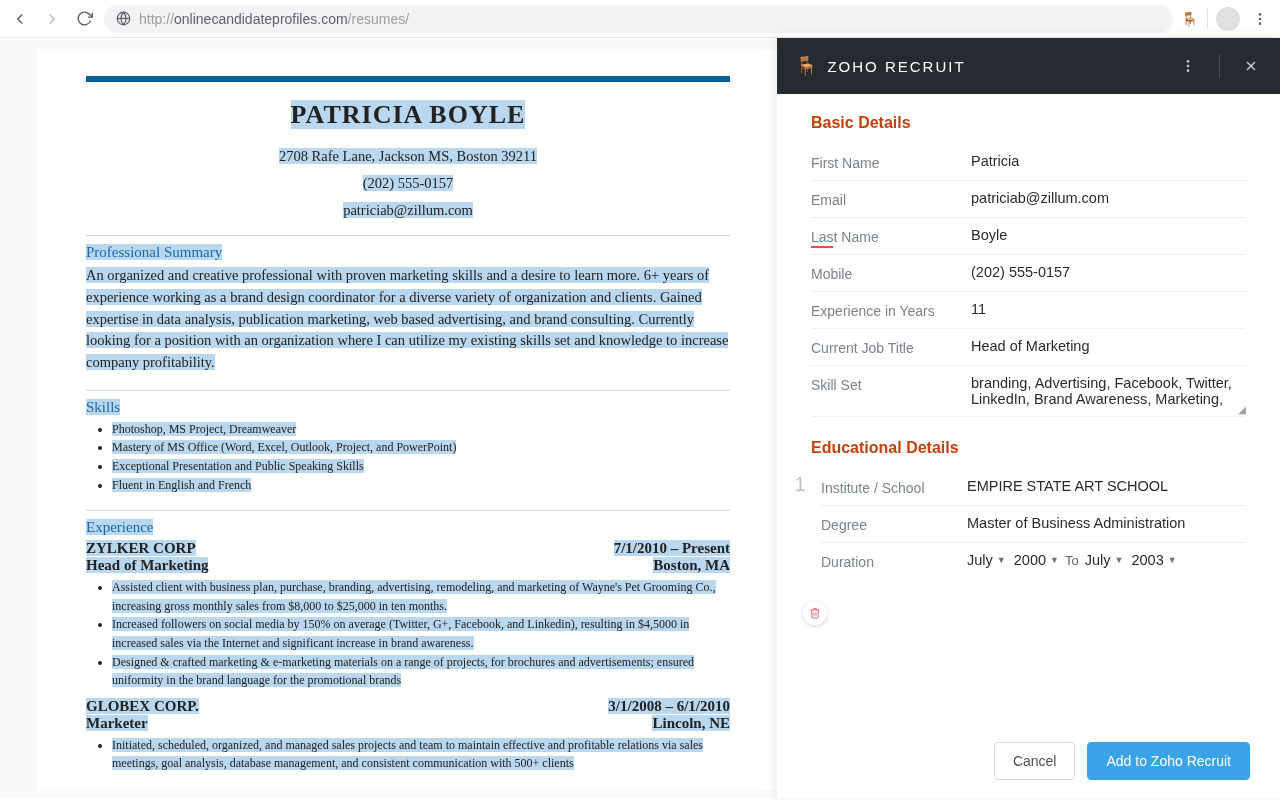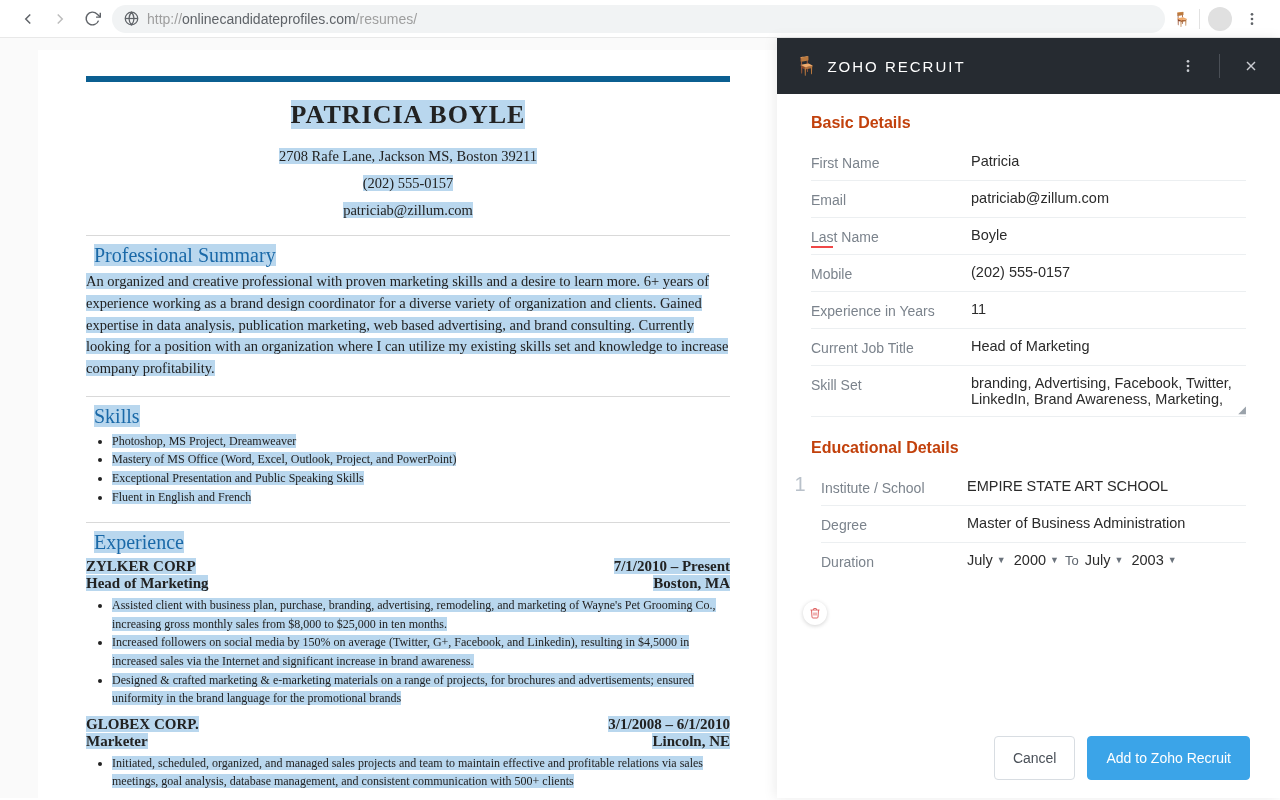--- a/index.html
+++ b/index.html
@@ -1,39 +1,39 @@
 <!DOCTYPE html>
 <html><head>
 <meta charset="utf-8">
 <style>
 * { margin: 0; padding: 0; box-sizing: border-box; }
 body { font-family: -apple-system, BlinkMacSystemFont, "Segoe UI", Helvetica, Arial, sans-serif; background: #fff; width: 1280px; height: 800px; overflow: hidden; }
 
 
-.browser-bar { height: 38px; display: flex; align-items: center; padding: 0 16px; gap: 8px; border-bottom: 1px solid #e8e8e8; }
+.browser-bar { height: 38px; display: flex; align-items: center; padding: 0 8px; gap: 8px; border-bottom: 1px solid #e8e8e8; }
 .nav-btn { width: 24px; height: 24px; display: flex; align-items: center; justify-content: center; color: #5f6368; cursor: pointer; }
 .nav-btn.disabled { color: #bdbdbd; }
 .url-bar { flex: 1; display: flex; align-items: center; background: #f1f3f4; border-radius: 14px; height: 28px; padding: 0 12px; gap: 8px; color: #5f6368; font-size: 14px; }
 .url-scheme { color: #9e9e9e; }
 .ext-icon { width: 18px; height: 18px; font-size: 14px; display:flex; align-items:center; justify-content:center;}
 .avatar-circle { width: 24px; height: 24px; border-radius: 50%; background: #e0e0e0; }
 .dots-vert { width: 24px; height: 24px; color: #5f6368; display:flex; align-items:center; justify-content:center; }
 
 
 .page-area { position: relative; height: 760px; background: #fafafa; padding-top: 12px; }
 
 
 .resume { background: #fff; width: 740px; margin-left: 38px; min-height: 740px; padding: 26px 48px 12px 48px; position: relative; font-family: Georgia, "Times New Roman", serif; color: #222; }
 .resume .topbar { height: 6px; background: #0b5f91; width: 100%; }
 .sel { background: #b9d7ee; }
 .resume h1 { text-align: center; font-size: 26px; margin-top: 18px; letter-spacing: 1px; }
 .resume .contact { text-align: center; margin-top: 18px; font-size: 14.5px; }
 .resume .contact div { margin: 10px 0; }
 .resume hr { border: none; border-top: 1px solid #d9d9d9; margin: 16px 0 8px; }
-.resume .section-label { color: #1a69a8; font-size: 20px; margin-left: 8px; }
+.resume .section-label { color: #1a69a8; font-size: 15px; }
 .resume p.body { font-size: 14.5px; line-height: 1.5; margin-top: 4px; }
 .resume ul { list-style: disc; padding-left: 26px; margin-top: 4px; }
 .resume ul li { font-size: 12px; line-height: 1.55; }
 .job-head { display: flex; justify-content: space-between; font-weight: bold; font-size: 15px; margin-top: 4px; }
 .job-sub { display: flex; justify-content: space-between; font-weight: bold; font-size: 15px; }
 
 
 .panel { position: absolute; top: 0; right: 0; width: 503px; height: 760px; background: #fff; box-shadow: -2px 0 12px rgba(0,0,0,0.08); display: flex; flex-direction: column; }
 .panel-header { height: 56px; background: #262b31; color: #fff; display: flex; align-items: center; padding: 0 18px; gap: 10px; }
 .panel-header .logo { font-size: 18px; }
@@ -57,21 +57,21 @@
 .edu-fields .field-label { width: 146px; }
 
 .duration-select { display: inline-flex; align-items: center; gap: 4px; font-size: 14.5px; color:#2b2b2b; cursor:pointer; }
 .duration-select .caret { font-size: 9px; color:#6b737c; }
 .to-text { font-size: 13px; color:#5d656e; margin: 0 6px; }
 
 .delete-badge { position:absolute; left: -8px; width:24px; height:24px; border-radius:50%; background:#fff; box-shadow:0 1px 4px rgba(0,0,0,.18); color:#e06666; display:flex; align-items:center; justify-content:center; font-size:12px; cursor:pointer;}
 .edu-container { position: relative; }
 
 .panel-footer { padding: 14px 30px 18px; display: flex; justify-content: flex-end; gap: 12px; border-top: 0; }
-.btn { height: 44px; padding: 0 18px; border-radius: 4px; font-size: 14px; cursor: pointer; border: 1px solid transparent; }
+.btn { height: 38px; padding: 0 18px; border-radius: 4px; font-size: 14px; cursor: pointer; border: 1px solid transparent; }
 .btn-cancel { background: #fff; border-color: #d8dde2; color: #4a5058; }
 .btn-primary { background: #3ba4e8; color: #fff; border-color:#3ba4e8; }
 .resize-handle { font-size:10px; color:#9aa2aa; align-self:flex-end; line-height:1; margin-left:4px; transform: translateY(8px);}
 </style>
 </head>
 <body>
 
 <div class="browser-bar">
   <div class="nav-btn">
     <svg width="18" height="18" viewBox="0 0 24 24" fill="none" stroke="currentColor" stroke-width="2">

